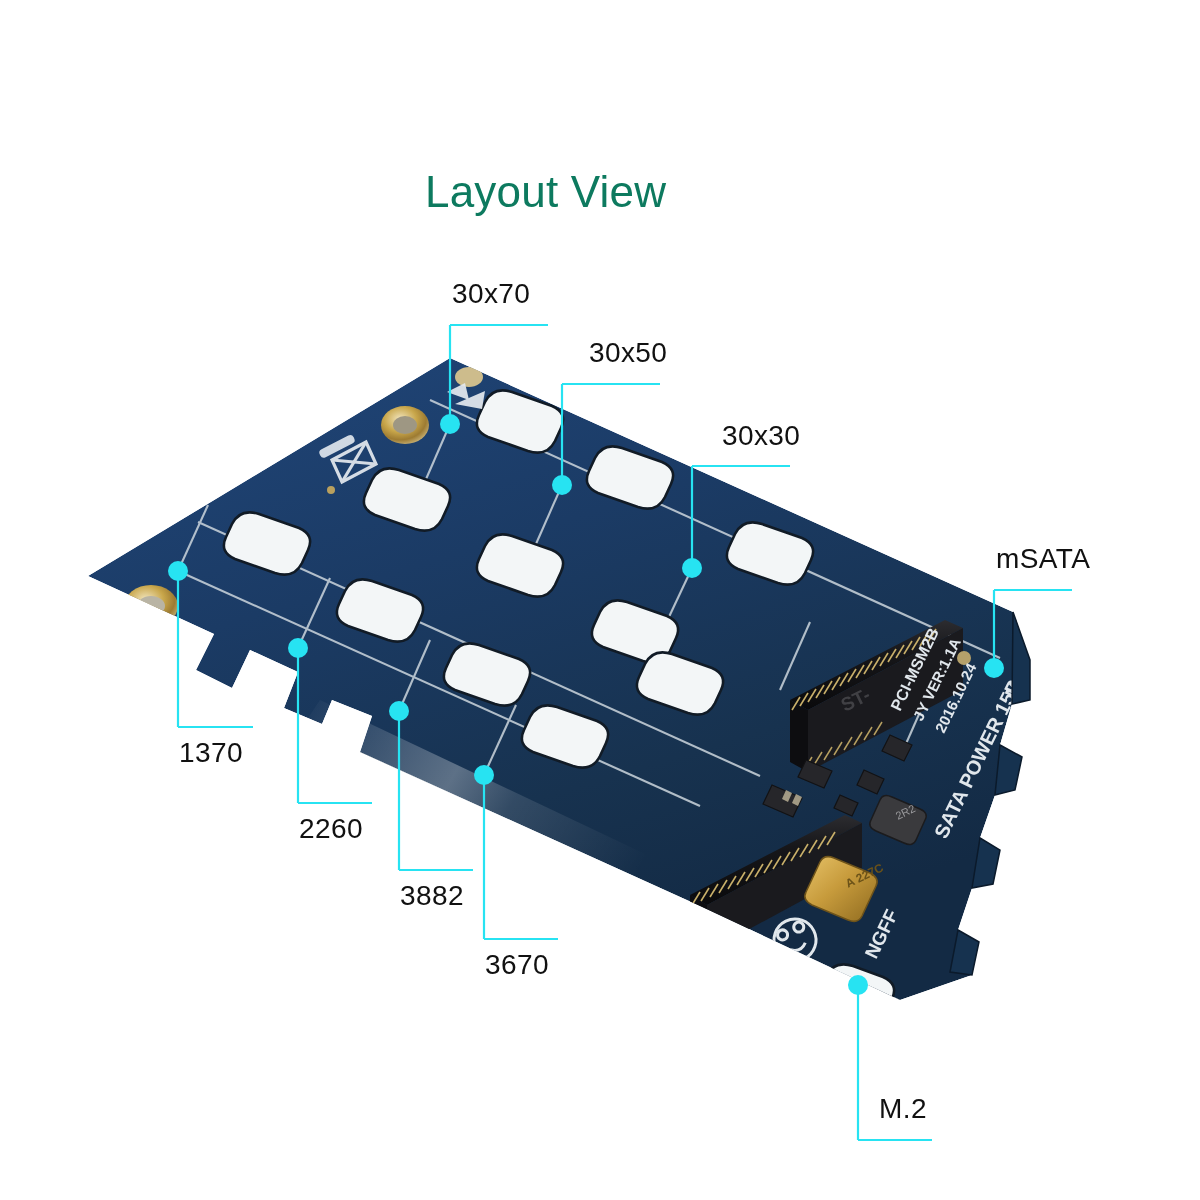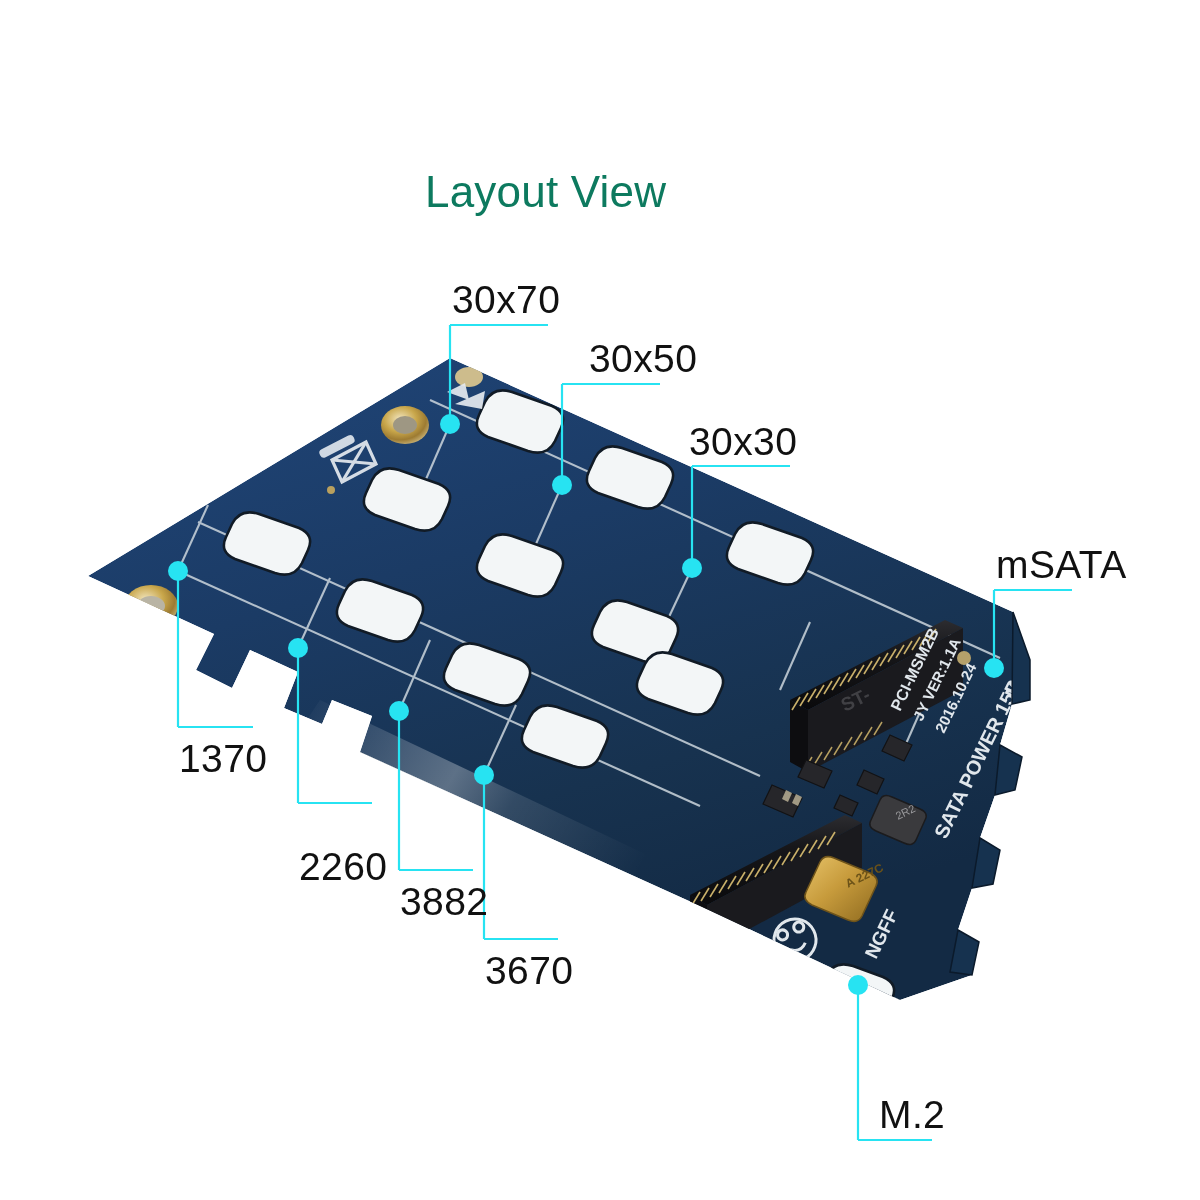--- a/index.html
+++ b/index.html
@@ -25,21 +25,21 @@
     font-weight: 400;
     color: #0d7a5f;
     letter-spacing: 0.2px;
     white-space: nowrap;
     margin-top: 40px;
   }
 
   
   .callout-label {
     position: absolute;
-    font-size: 39px;
+    font-size: 28px;
     color: #111111;
     white-space: nowrap;
     font-weight: 400;
     letter-spacing: 0.4px;
   }
 
   
   .leader-svg {
     position: absolute;
     left: 0;
@@ -313,21 +313,21 @@
       <circle cx="484" cy="775" r="10" fill="#27e3f2"></circle>
       <line x1="858" y1="1140" x2="932" y2="1140" stroke="#27e3f2" stroke-width="2.2"></line>
       <polyline points="858,1140 858,985" fill="none" stroke="#27e3f2" stroke-width="2.2"></polyline>
       <circle cx="858" cy="985" r="10" fill="#27e3f2"></circle>
     </svg>
 
   <div id="title">Layout View</div>
 
   <div class="callout-label" style="left: 452px; top: 278px;">30x70</div>
   <div class="callout-label" style="left: 589px; top: 337px;">30x50</div>
-  <div class="callout-label" style="left: 689px; top: 420px;">30x30</div>
+  <div class="callout-label" style="left: 722px; top: 420px;">30x30</div>
   <div class="callout-label" style="left: 996px; top: 543px;">mSATA</div>
   <div class="callout-label" style="left: 179px; top: 737px;">1370</div>
-  <div class="callout-label" style="left: 299px; top: 813px; margin-top: 32px;">2260</div>
+  <div class="callout-label" style="left: 299px; top: 813px;">2260</div>
   <div class="callout-label" style="left: 400px; top: 880px;">3882</div>
   <div class="callout-label" style="left: 485px; top: 949px;">3670</div>
   <div class="callout-label" style="left: 879px; top: 1093px;">M.2</div>
 
 </div>
 
 </body></html>

